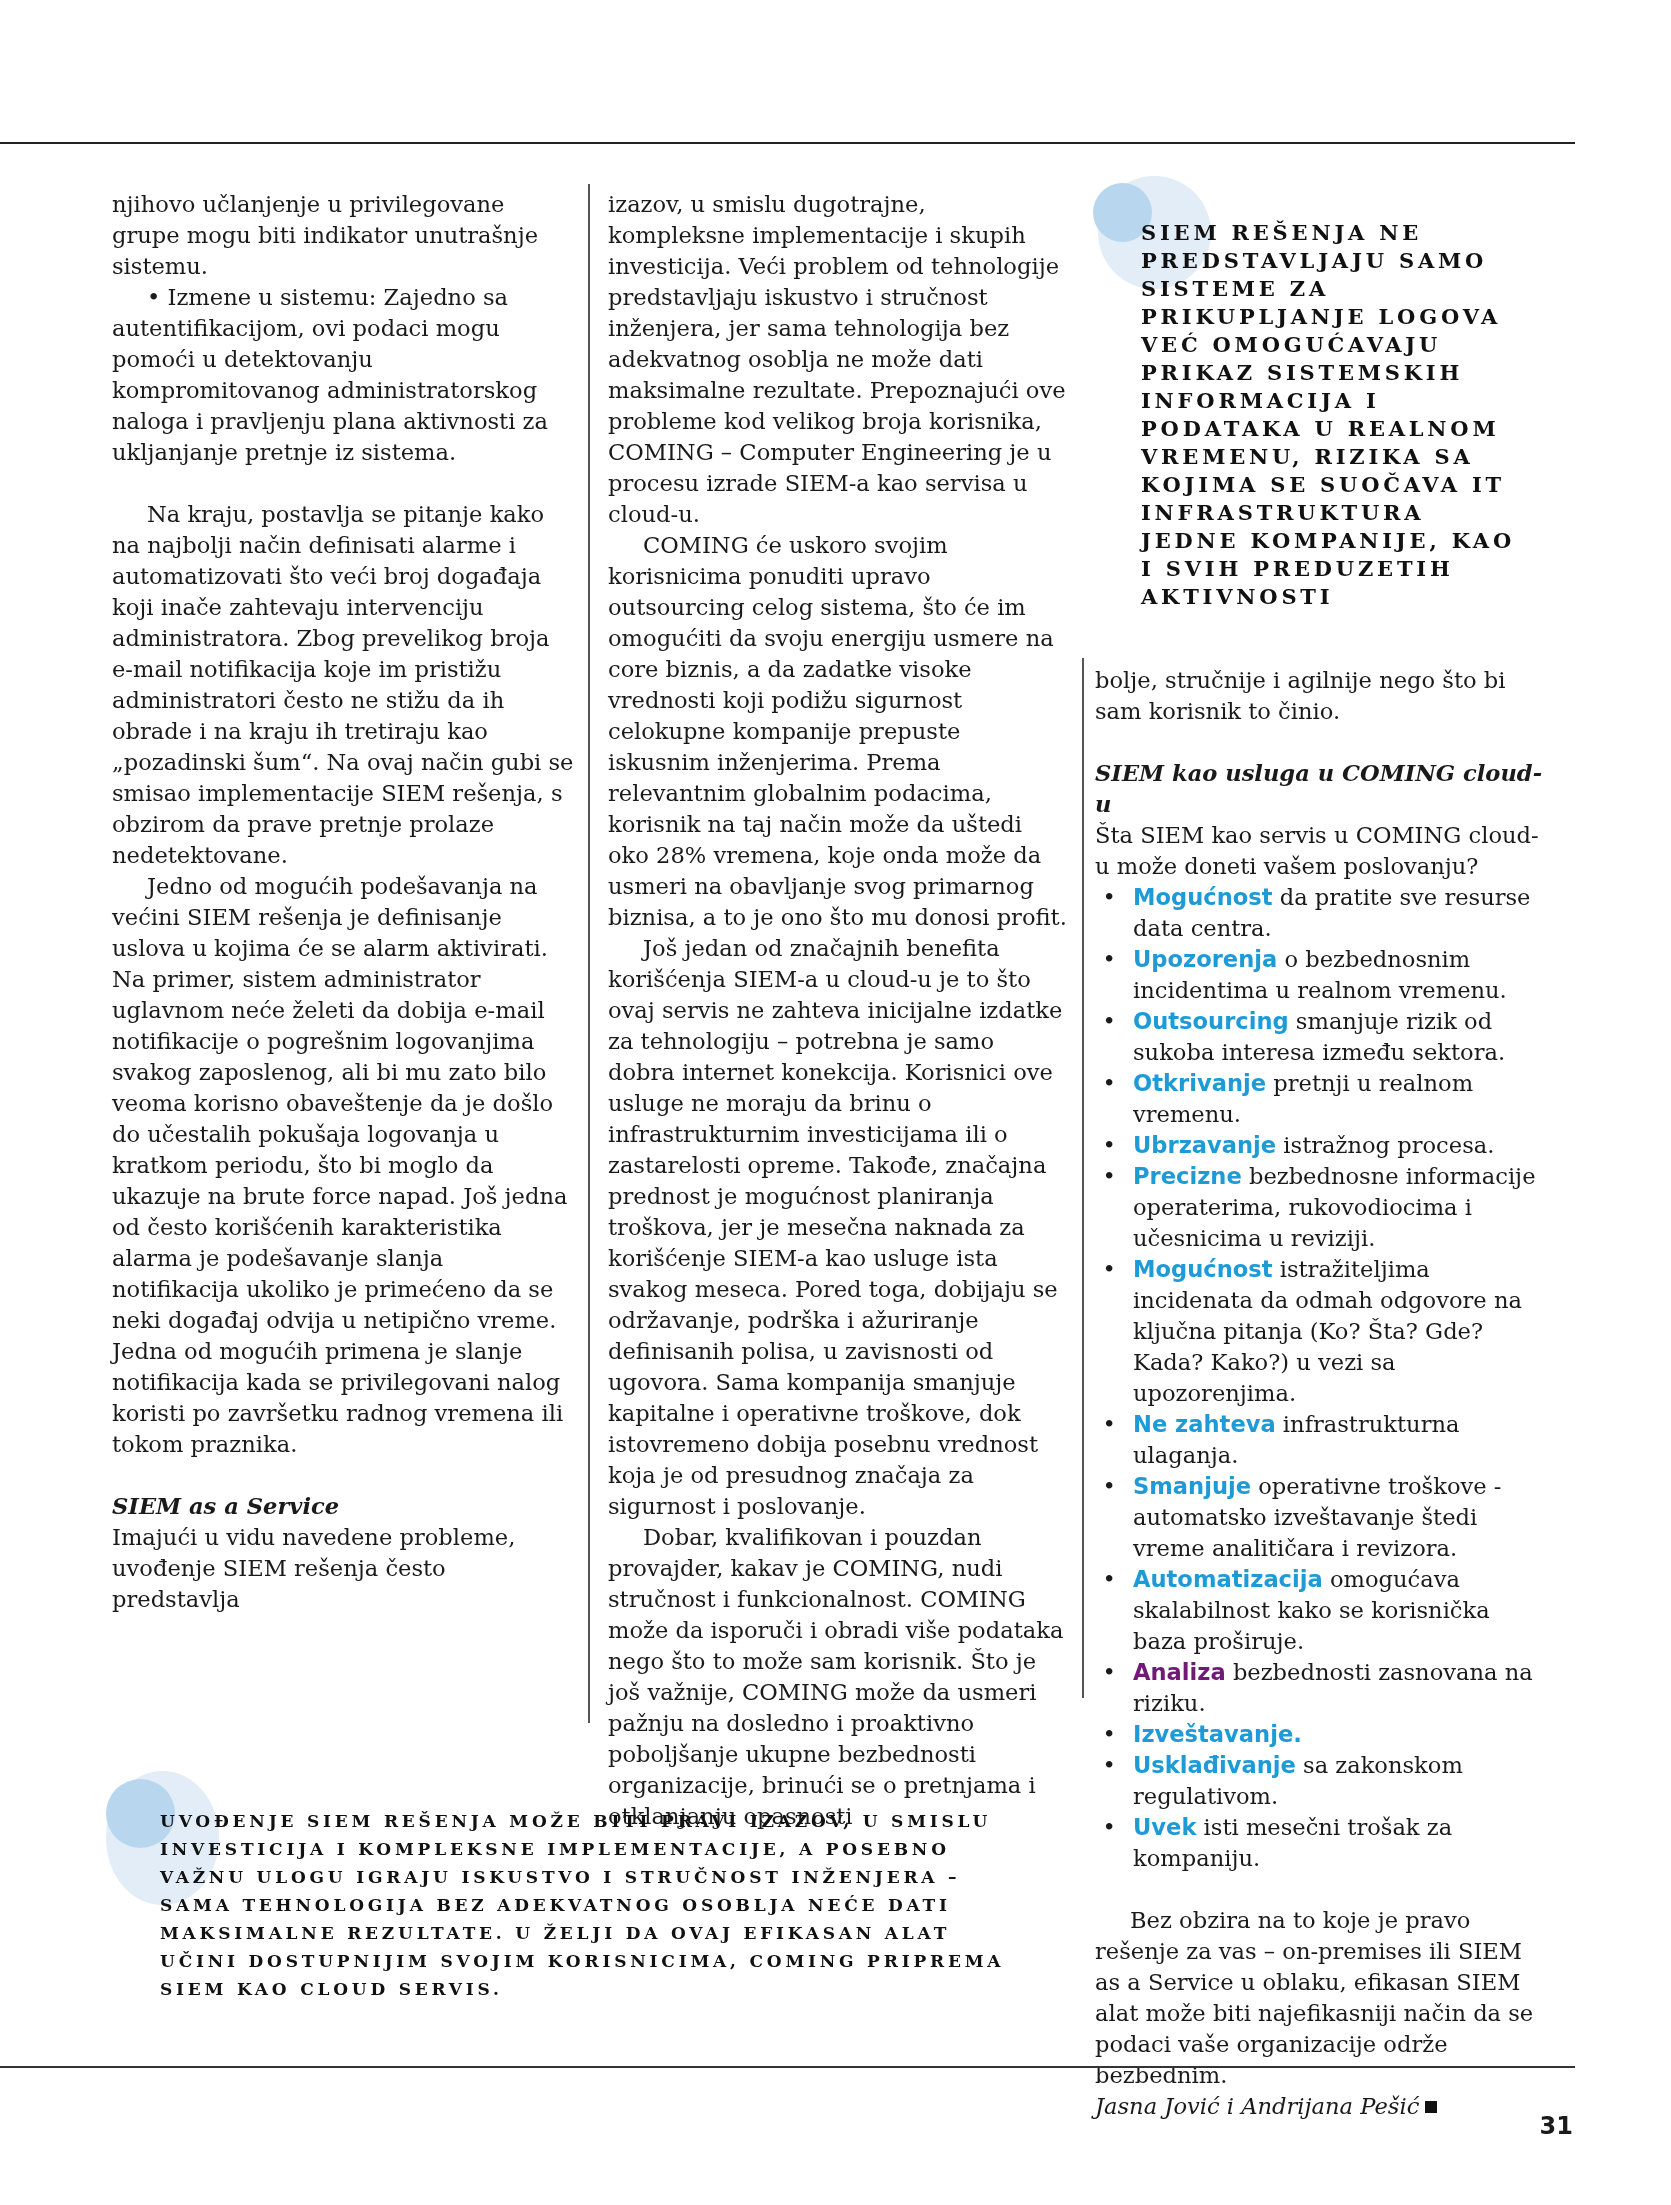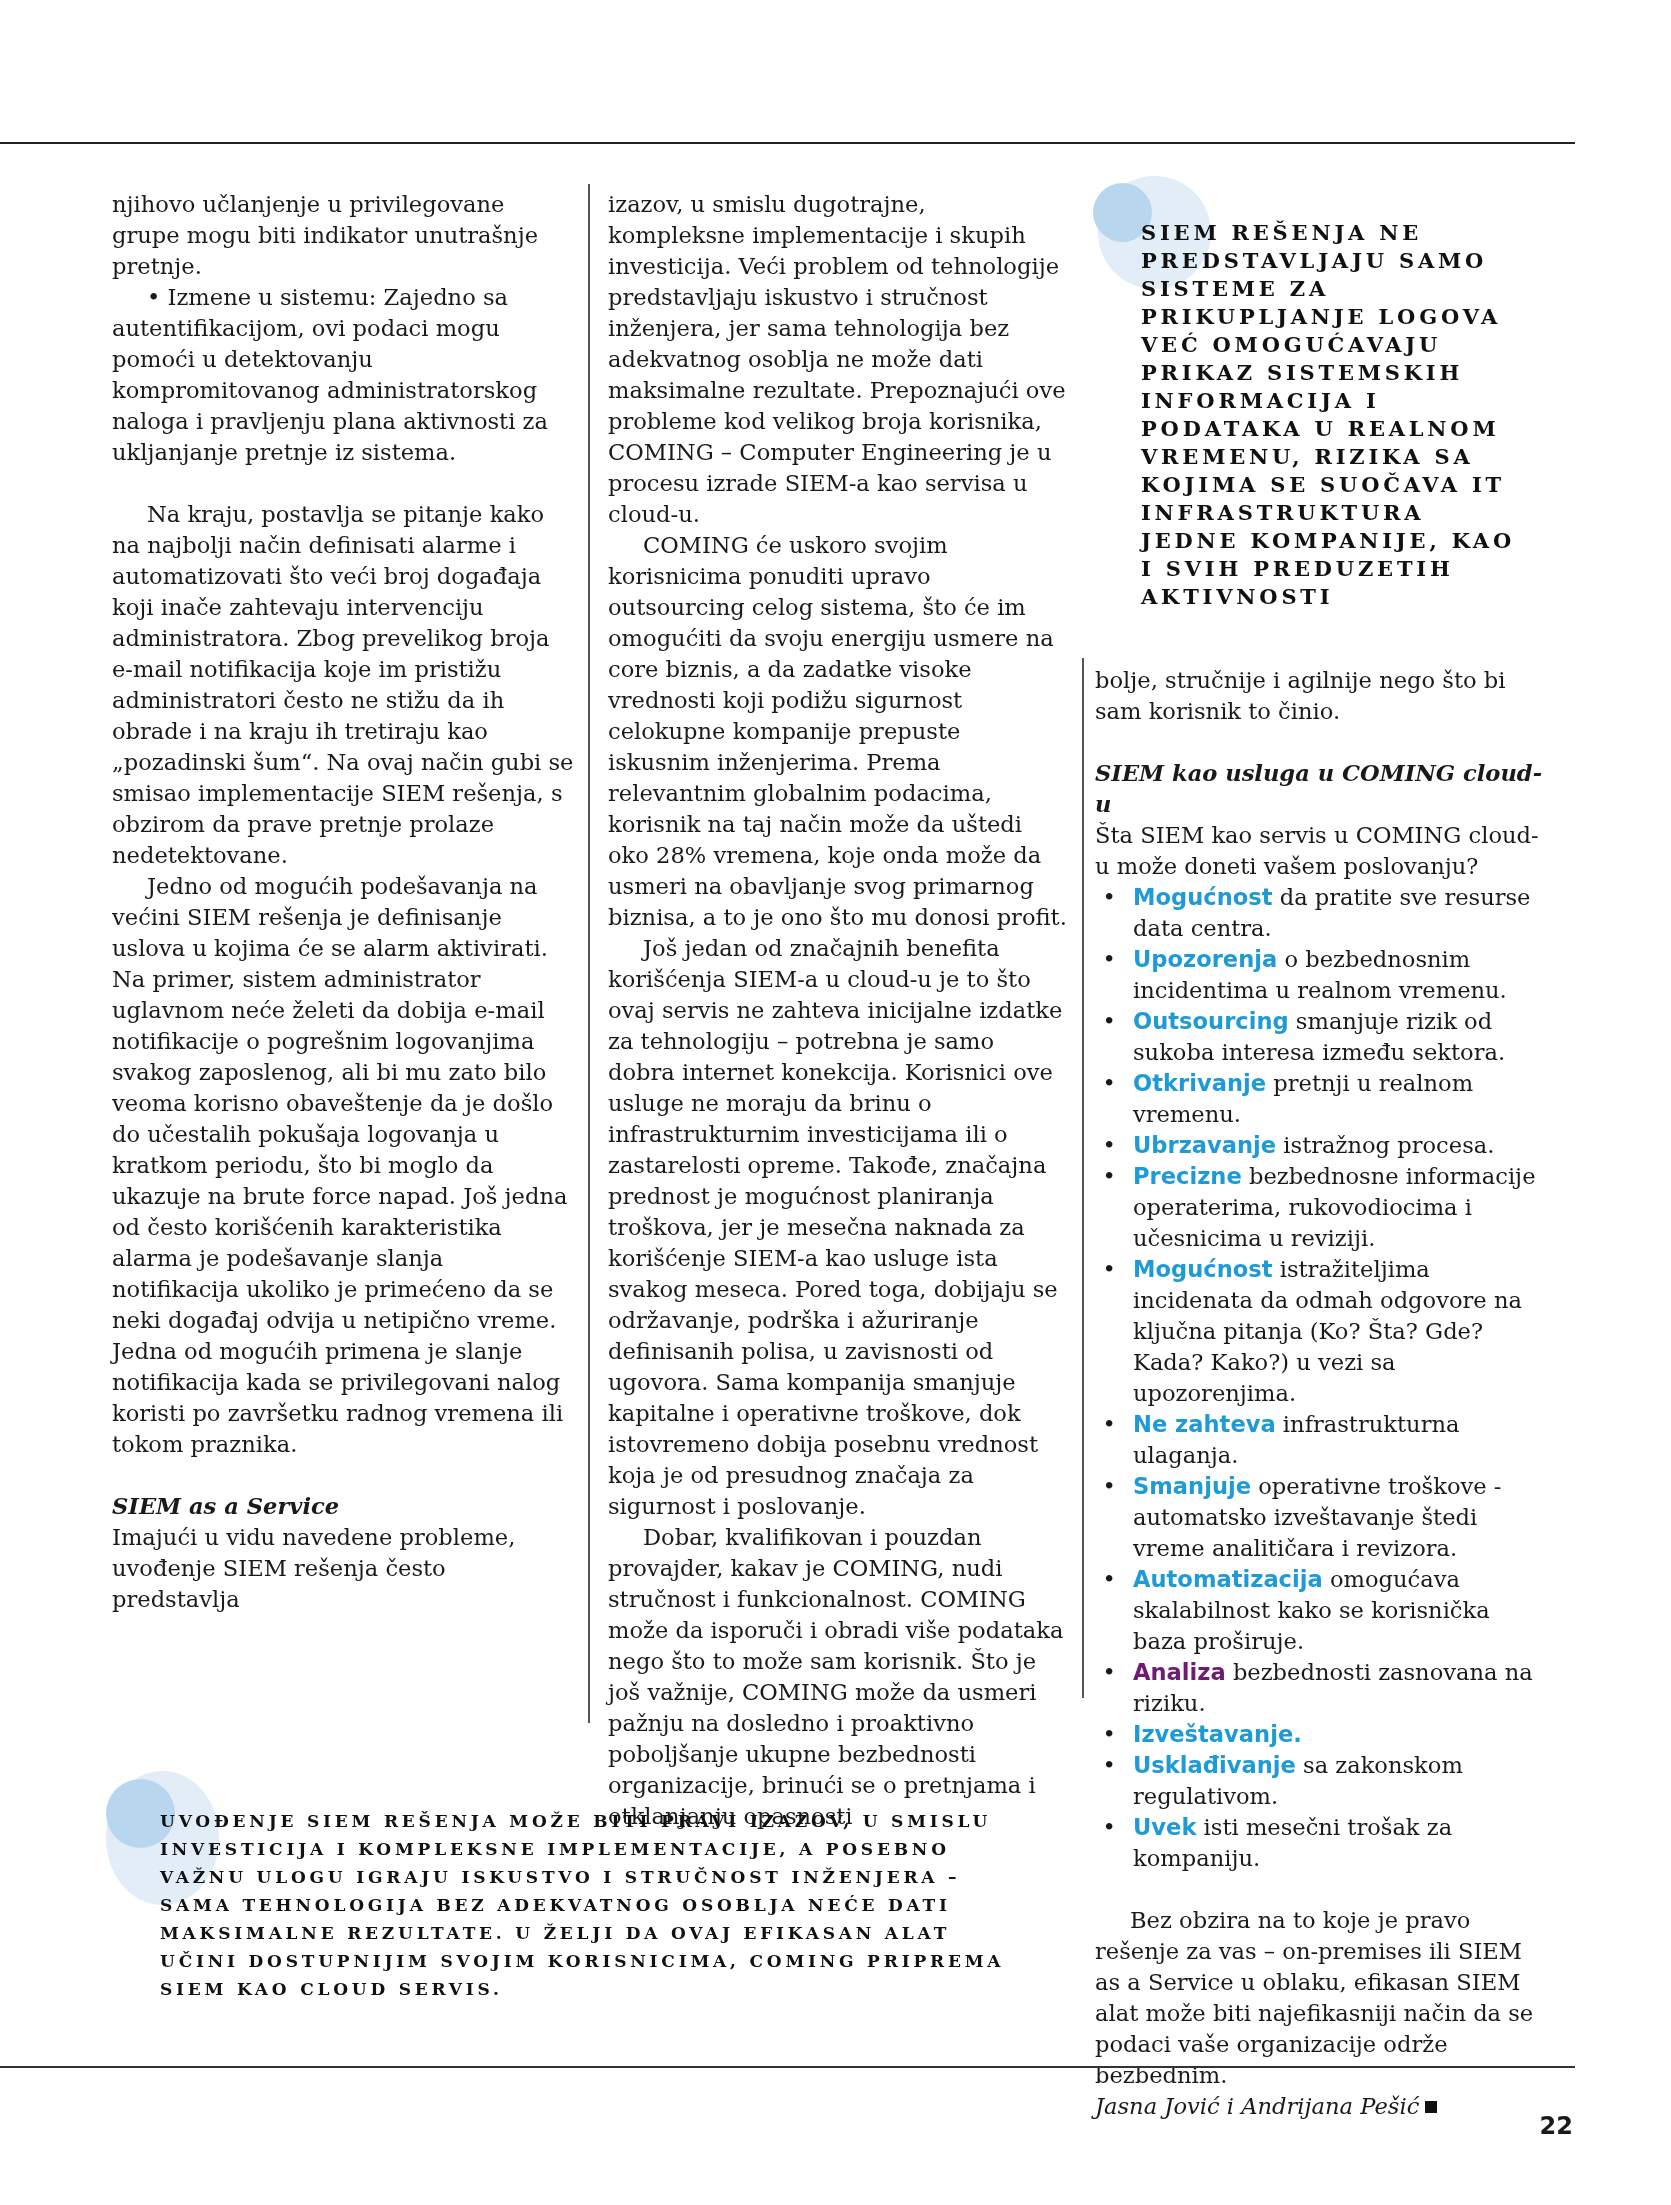--- a/index.html
+++ b/index.html
@@ -43,21 +43,21 @@
   .page-num { position: absolute; right: 98px; top: 2112px; font-family: "DejaVu Sans", sans-serif; font-weight: bold; font-size: 24px; }
 </style>
 </head>
 <body>
 
 <div class="rule-top"></div>
 <div class="vdiv a"></div>
 <div class="vdiv b"></div>
 
 <div class="col col1">
-  <p>njihovo učlanjenje u privilegovane grupe mogu biti indikator unutrašnje pretnje.</p>
+  <p>njihovo učlanjenje u privilegovane grupe mogu biti indikator unutrašnje sistemu.</p>
   <p class="ind">• Izmene u sistemu: Zajedno sa autentifikacijom, ovi podaci mogu pomoći u detektovanju kompromitovanog administratorskog naloga i pravljenju plana aktivnosti za ukljanjanje pretnje iz sistema.</p>
   <div class="gap"></div>
   <p class="ind">Na kraju, postavlja se pitanje kako na najbolji način definisati alarme i automatizovati što veći broj događaja koji inače zahtevaju intervenciju administratora. Zbog prevelikog broja e-mail notifikacija koje im pristižu administratori često ne stižu da ih obrade i na kraju ih tretiraju kao „pozadinski šum“. Na ovaj način gubi se smisao implementacije SIEM rešenja, s obzirom da prave pretnje prolaze nedetektovane.</p>
   <p class="ind">Jedno od mogućih podešavanja na većini SIEM rešenja je definisanje uslova u kojima će se alarm aktivirati. Na primer, sistem administrator uglavnom neće želeti da dobija e-mail notifikacije o pogrešnim logovanjima svakog zaposlenog, ali bi mu zato bilo veoma korisno obaveštenje da je došlo do učestalih pokušaja logovanja u kratkom periodu, što bi moglo da ukazuje na brute force napad. Još jedna od često korišćenih karakteristika alarma je podešavanje slanja notifikacija ukoliko je primećeno da se neki događaj odvija u netipično vreme. Jedna od mogućih primena je slanje notifikacija kada se privilegovani nalog koristi po završetku radnog vremena ili tokom praznika.</p>
   <div class="gap"></div>
   <p class="subhead">SIEM as a Service</p>
   <p>Imajući u vidu navedene probleme, uvođenje SIEM rešenja često predstavlja</p>
 </div>
 
 <div class="col col2">
@@ -95,14 +95,14 @@
   <div class="gap"></div>
   <p class="ind">Bez obzira na to koje je pravo rešenje za vas – on-premises ili SIEM as a Service u oblaku, efikasan SIEM alat može biti najefikasniji način da se podaci vaše organizacije održe bezbednim.</p>
   <p class="byline"><span>Jasna Jović i Andrijana Pešić</span><span class="endmark"></span></p>
 </div>
 
 <div class="circ c2a"></div>
 <div class="circ c2b"></div>
 <div class="pq pq2">Uvođenje SIEM rešenja može biti pravi izazov, u smislu investicija i kompleksne implementacije, a posebno važnu ulogu igraju iskustvo i stručnost inženjera – sama tehnologija bez adekvatnog osoblja neće dati maksimalne rezultate. U želji da ovaj efikasan alat učini dostupnijim svojim korisnicima, COMING priprema SIEM kao cloud servis.</div>
 
 <div class="rule-bottom"></div>
-<div class="page-num">22</div>
+<div class="page-num">31</div>
 
 
 </body></html>

